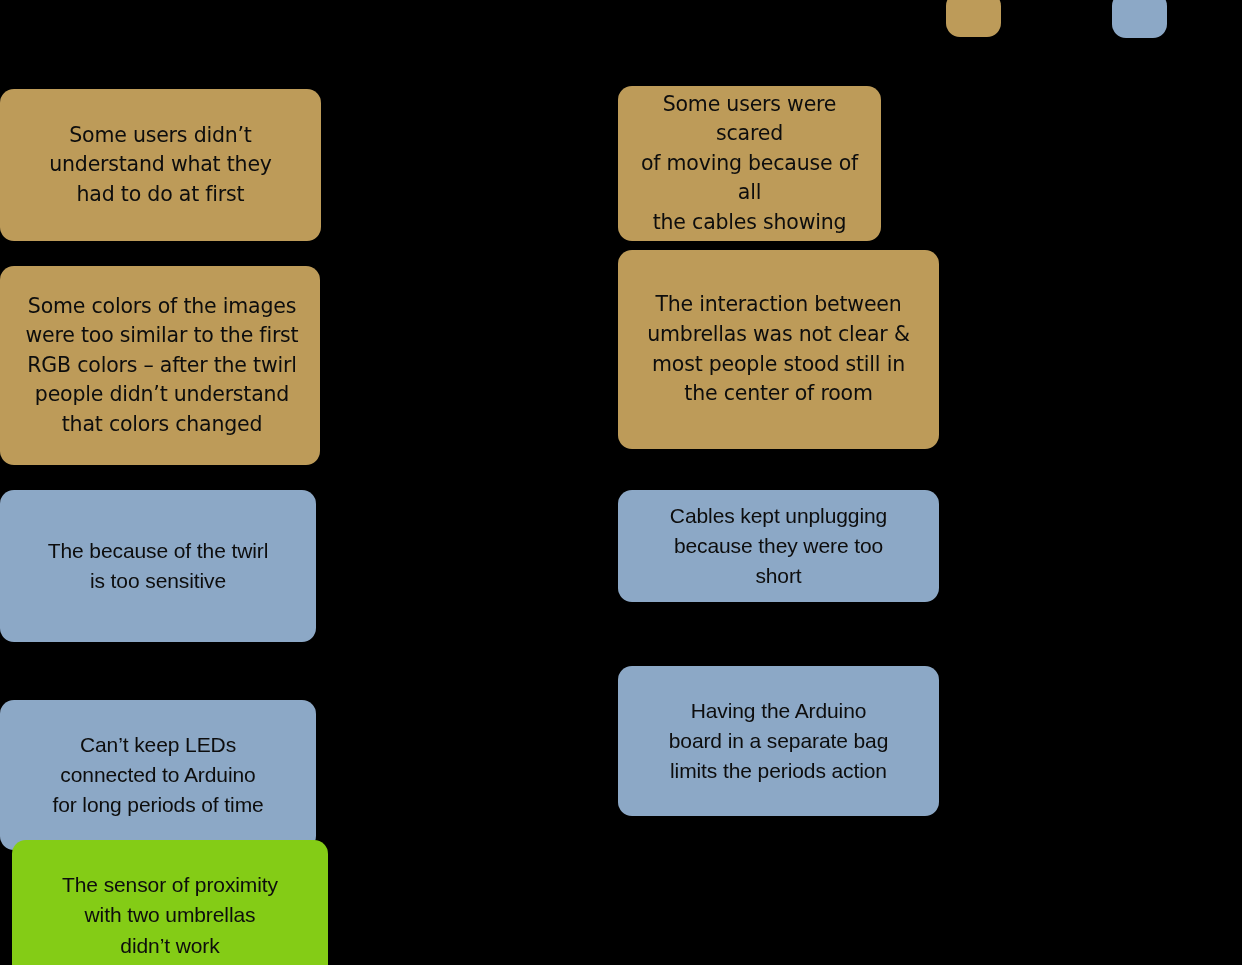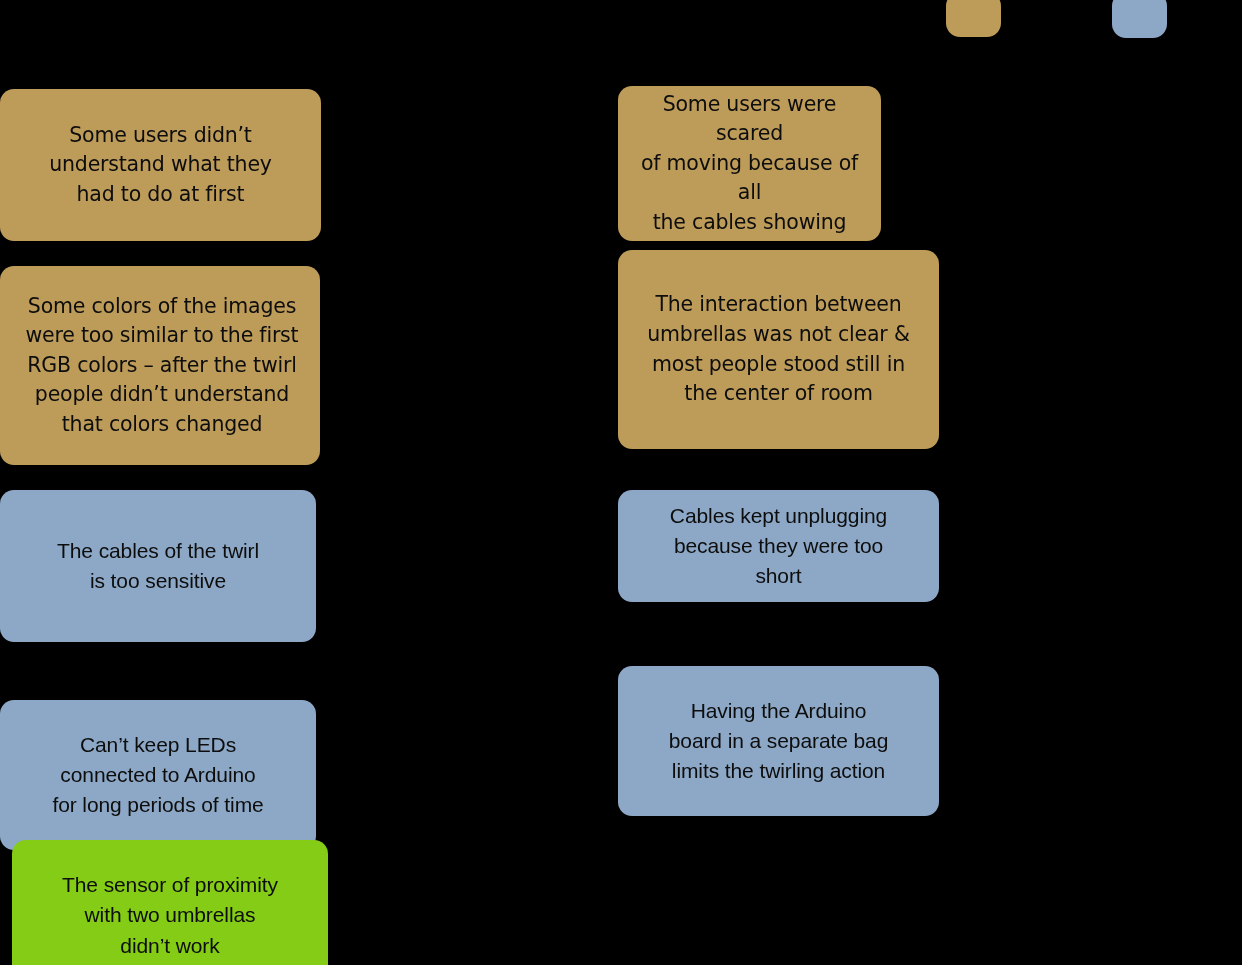--- a/index.html
+++ b/index.html
@@ -101,21 +101,21 @@
 had to do at first</div>
       </div>
       <div class="card gold" style="left: 0px; top: 240px; width: 320px; height: 199px; background: rgb(189, 155, 89); padding-left: 16px;">
         <div class="card-text">Some colors of the images
 were too similar to the first
 RGB colors – after the twirl
 people didn’t understand
 that colors changed</div>
       </div>
       <div class="card blue" style="left: 0px; top: 464px; width: 316px; height: 152px; background: rgb(140, 168, 198);">
-        <div class="card-text">The cables of the twirl
+        <div class="card-text">The because of the twirl
 is too sensitive</div>
       </div>
       <div class="card blue" style="left: 0px; top: 674px; width: 316px; height: 150px; background: rgb(140, 168, 198);">
         <div class="card-text">Can’t keep LEDs
 connected to Arduino
 for long periods of time</div>
       </div>
       <div class="card blue" style="left: 12px; top: 814px; width: 316px; height: 151px; background: #84cc16;">
         <div class="card-text">The sensor of proximity
 with two umbrellas
@@ -135,17 +135,17 @@
 the center of room</div>
       </div>
       <div class="card blue" style="left: 0px; top: 464px; width: 321px; height: 112px; background: rgb(140, 168, 198);">
         <div class="card-text">Cables kept unplugging
 because they were too
 short</div>
       </div>
       <div class="card blue" style="left: 0px; top: 640px; width: 321px; height: 150px; background: rgb(140, 168, 198);">
         <div class="card-text">Having the Arduino
 board in a separate bag
-limits the twirling action</div>
+limits the periods action</div>
       </div>
     </div>
 
 </div>
 
 </body></html>

